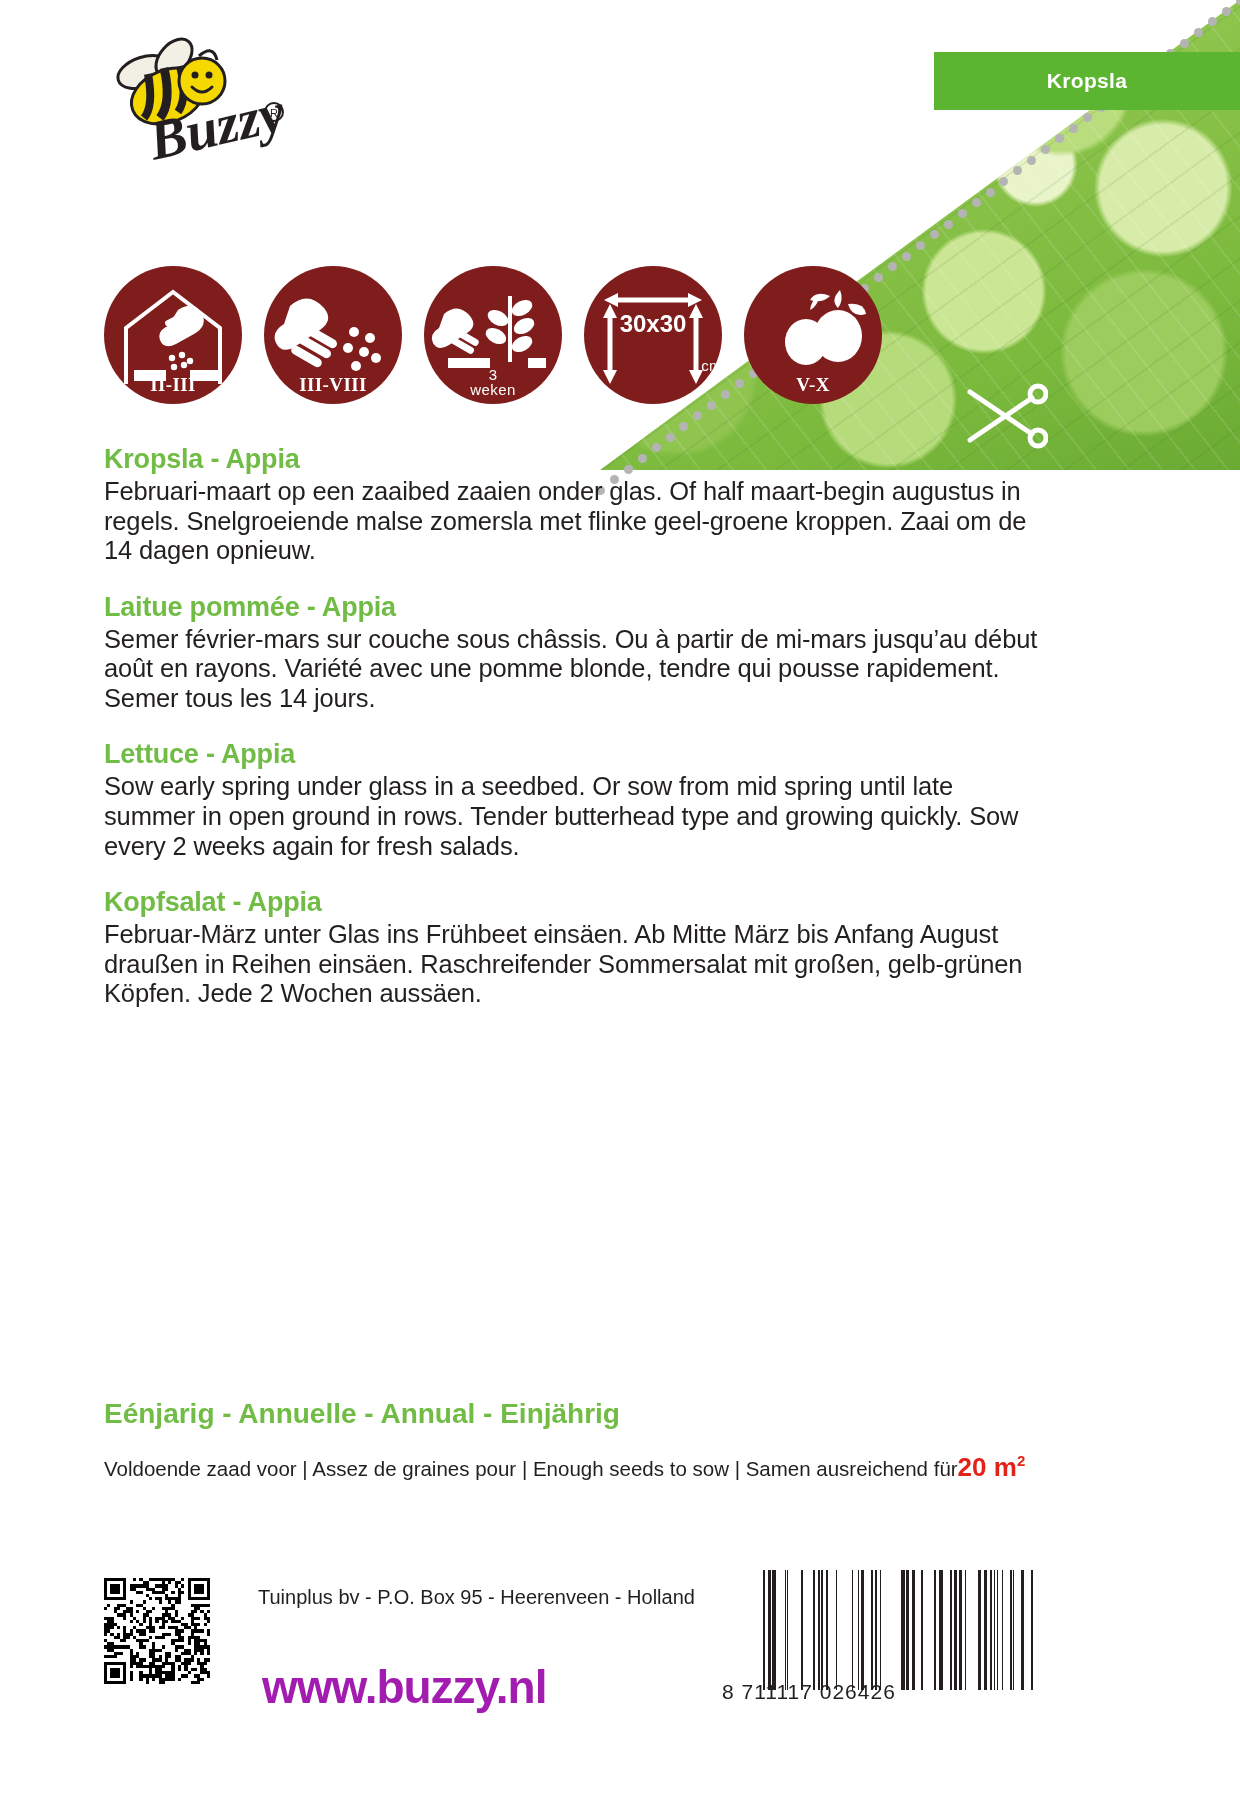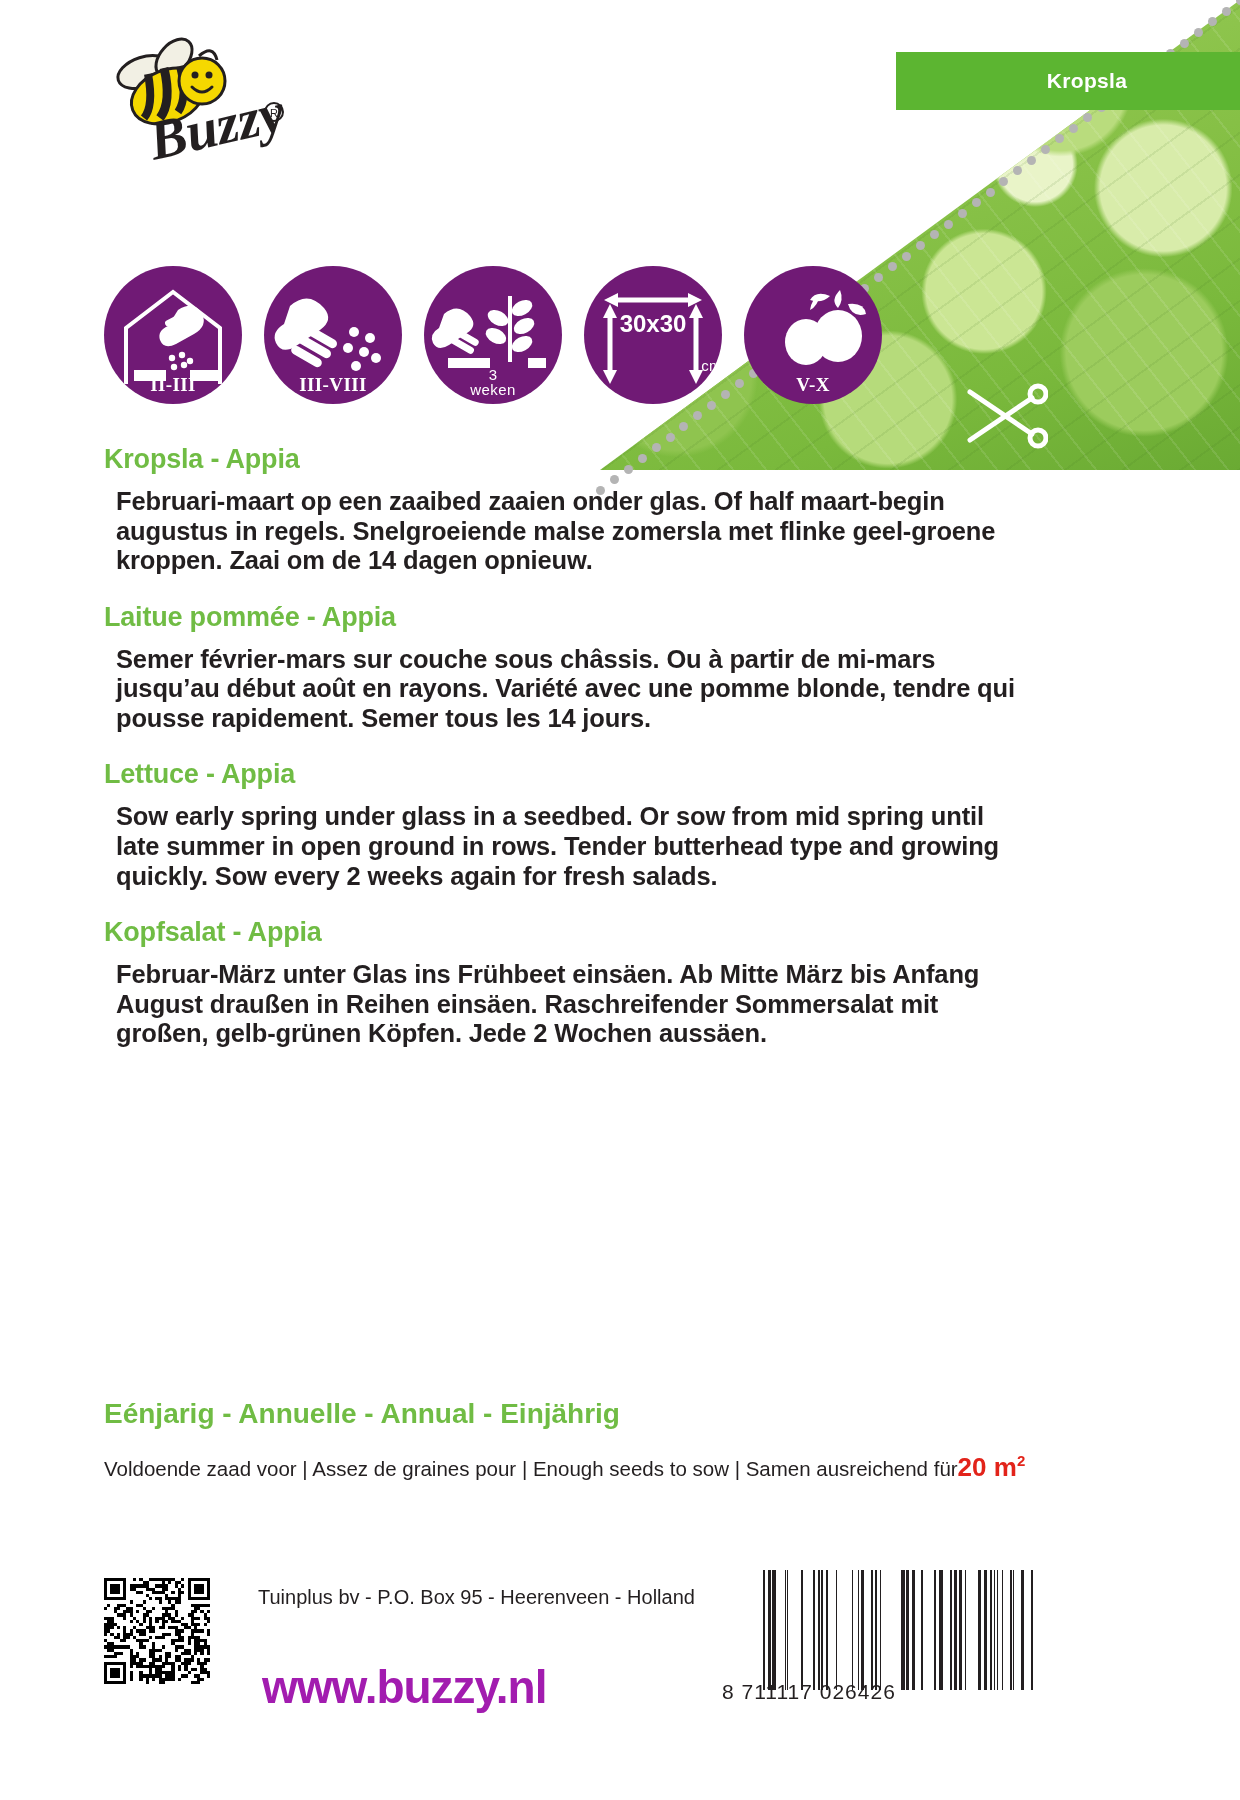--- a/index.html
+++ b/index.html
@@ -42,31 +42,31 @@
   .dots span{
     position:absolute;width:9px;height:9px;border-radius:50%;
     background:#b4b4b4;
   }
   
   .scissors{position:absolute;left:962px;top:382px;width:86px;height:76px;}
 
   
   .nametag{
     position:absolute;right:0;top:52px;width:306px;height:58px;
-    background:#5cb531;display:flex;align-items:center;justify-content:center;padding-left:38px;
+    background:#5cb531;display:flex;align-items:center;justify-content:center;
   }
   .nametag span{color:#fff;font-weight:bold;font-size:21px;letter-spacing:.3px;}
 
   
   .logo{position:absolute;left:96px;top:34px;width:210px;height:145px;}
 
   
   .icons{position:absolute;left:104px;top:266px;display:flex;gap:22px;}
   .icon{
-    width:138px;height:138px;border-radius:50%;background:#701a75;
+    width:138px;height:138px;border-radius:50%;background:#7f1d1d;
     position:relative;overflow:hidden;
   }
   .icon svg{position:absolute;left:0;top:0;}
   .icon .cap{
     position:absolute;left:0;right:0;bottom:8px;text-align:center;
     color:#fff;font-size:19px;font-weight:bold;letter-spacing:.4px;
     font-family:"Liberation Serif", serif;
   }
   .icon .cap.small{font-size:15px;bottom:6px;line-height:1.05;font-family:"Liberation Sans",sans-serif;font-weight:normal;}
   .icon .mid{
@@ -74,21 +74,21 @@
     font-size:24px;font-weight:bold;line-height:1.0;
   }
 
   
   .body{position:absolute;left:104px;top:444px;width:940px;}
   .blk{margin-bottom:26px;}
   .blk h2{
     margin:0 0 2px 0;font-size:27px;color:#70bc44;font-weight:bold;letter-spacing:-.2px;
   }
   .blk p{
-    margin:12px;font-size:25.5px;line-height:1.16;color:#231f20;letter-spacing:-.15px;font-weight:bold;
+    margin:0;font-size:25.5px;line-height:1.16;color:#231f20;letter-spacing:-.15px;
   }
 
   
   .annual{
     position:absolute;left:104px;top:1398px;font-size:28px;color:#70bc44;font-weight:bold;
   }
   .seedline{
     position:absolute;left:104px;top:1452px;width:940px;font-size:20.5px;color:#231f20;
     display:flex;align-items:baseline;justify-content:flex-start;
   }

